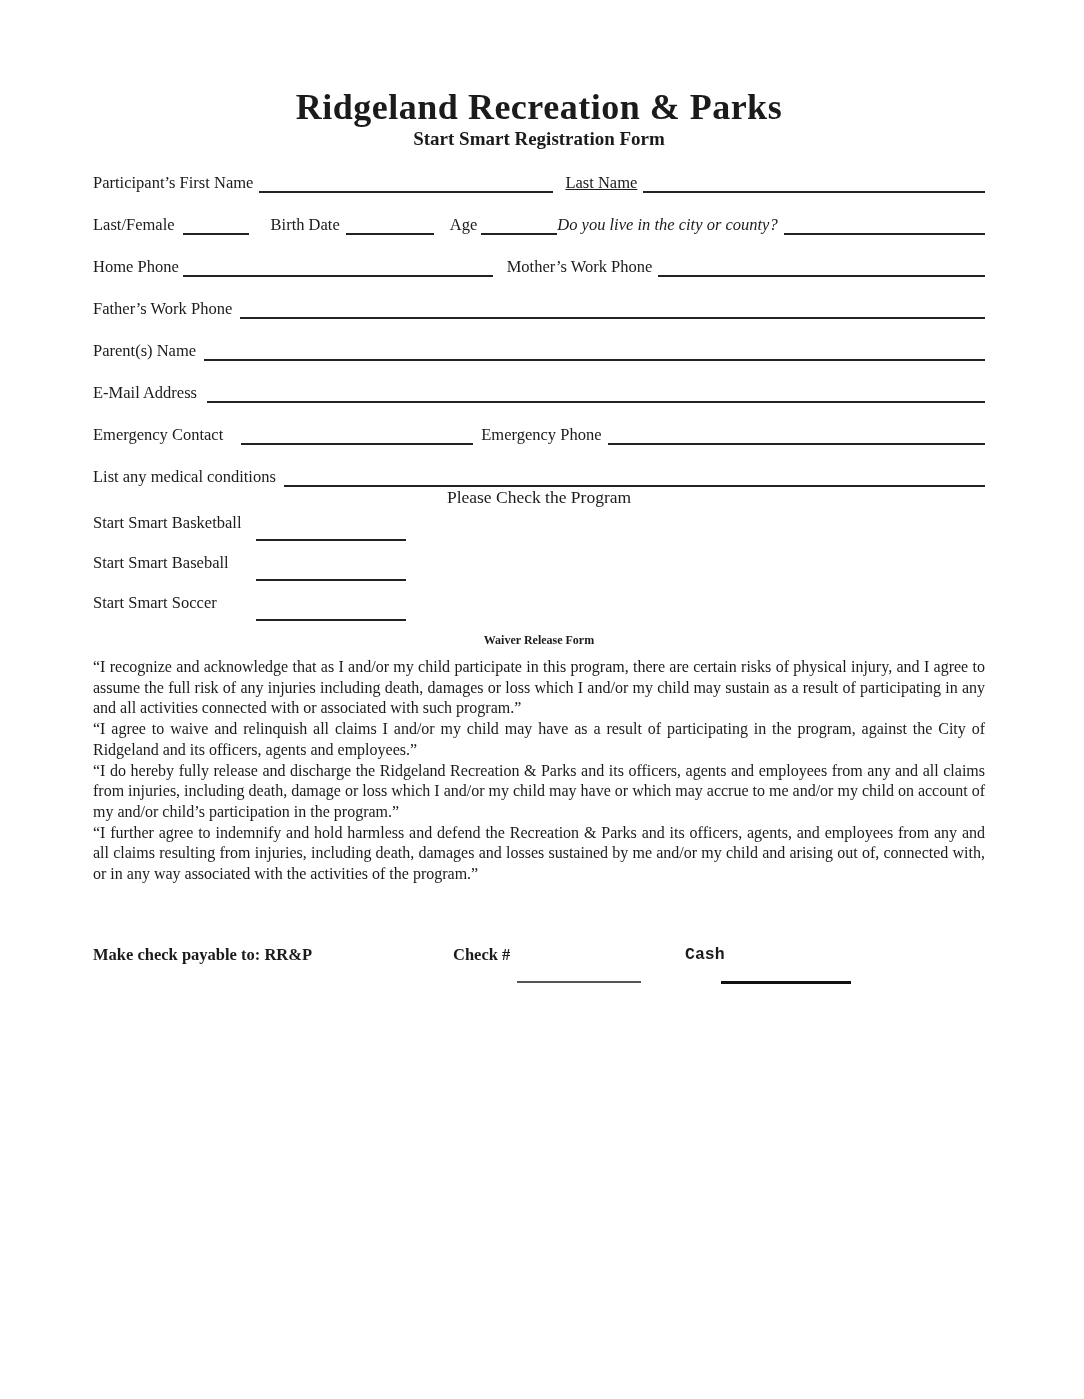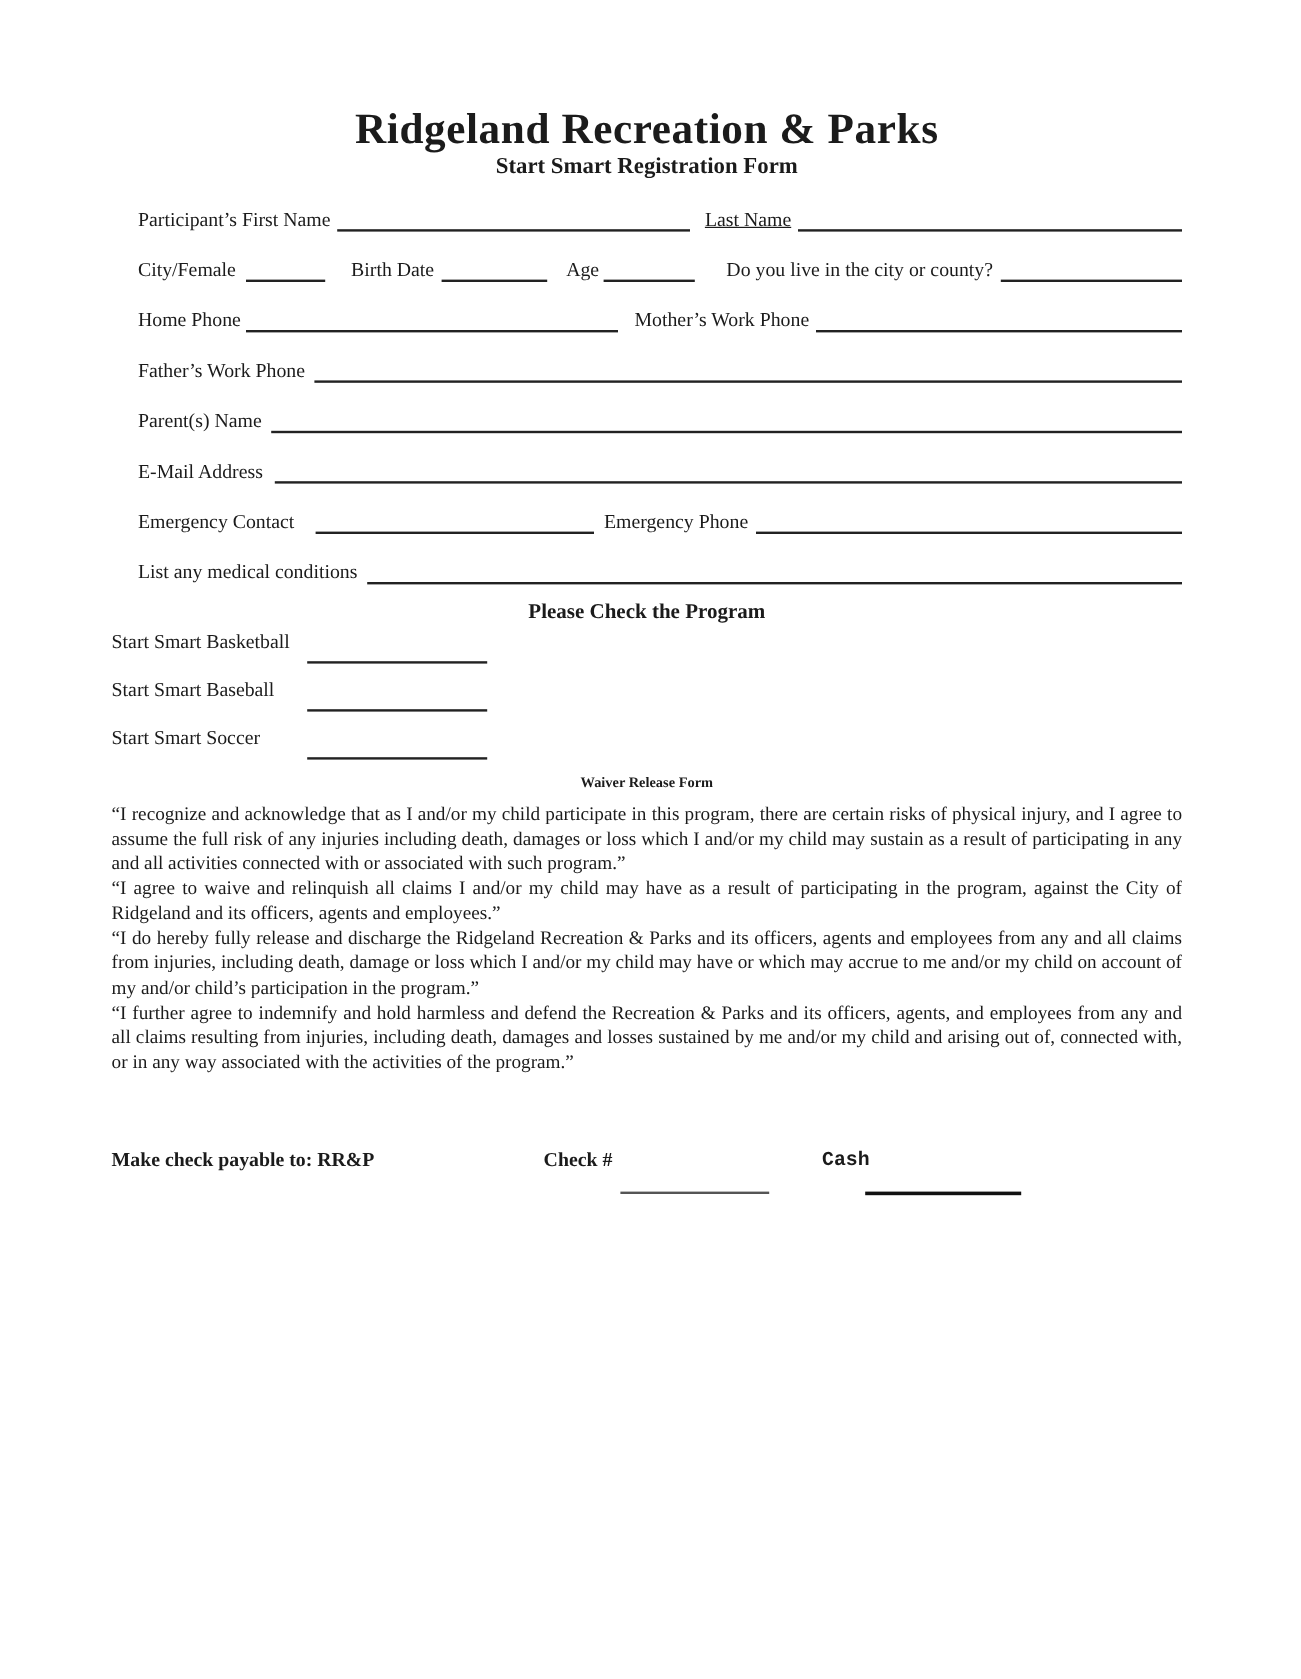--- a/index.html
+++ b/index.html
@@ -22,33 +22,33 @@
   }
   .subtitle{
     margin:3px 0 0;
     font-size:19px;line-height:24px;
     font-weight:bold;text-align:center;
   }
 
   .rows{margin-top:8px;}
   .frow{display:flex;align-items:flex-end;height:42px;font-size:16.5px;}
   .frow.first{height:34px;}
-  .fl{white-space:nowrap;margin-left:22px;}
+  .fl{white-space:nowrap;}
   .bl{border-bottom:2px solid #222;height:6px;margin-left:6px;}
   .grow{flex:1;}
   .w294{width:294px;} .w412{width:412px;} .w250{width:250px;}
   .w66{width:66px;} .w88{width:88px;} .w76{width:76px;}
   .w310{width:310px;} .w232{width:232px;}
   .ml4{margin-left:4px;} .ml8{margin-left:8px;} .ml10{margin-left:10px;}
   .ml12{margin-left:12px;text-decoration:underline;} .ml14{margin-left:14px;} .ml16{margin-left:16px;}
-  .ml18{margin-left:18px;} .ml22{margin-left:22px;} .ml26{margin-left:26px;}
+  .ml18{margin-left:18px;} .ml22{margin-left:22px;} .ml26{font-style:italic;}
 
   .pheading{
-    margin-top:12px;height:22px;
-    font-size:17.5px;font-weight:bold;text-align:center;
+    height:22px;
+    font-size:17.5px;font-weight:normal;text-align:center;
   }
   .prow{position:relative;height:40px;font-size:16.5px;}
   .prow .plabel{position:absolute;left:0;top:4px;white-space:nowrap;}
   .pline{position:absolute;left:163px;top:30px;width:150px;border-bottom:2px solid #222;}
 
   .wheading{
     margin-top:4px;height:22px;
     font-size:12px;font-weight:bold;text-align:center;
   }
   .wpara{
@@ -86,21 +86,21 @@
 
       <div class="frow first">
         <span class="fl">Participant’s First Name</span>
         <span class="bl w294"></span>
         <span class="fl ml12">Last Name</span>
         <span class="bl grow"></span>
       </div>
 
 
       <div class="frow">
-        <span class="fl">City/Female</span>
+        <span class="fl">Last/Female</span>
         <span class="bl w66 ml8"></span>
         <span class="fl ml22">Birth Date</span>
         <span class="bl w88"></span>
         <span class="fl ml16">Age</span>
         <span class="bl w76 ml4"></span>
         <span class="fl ml26">Do you live in the city or county?</span>
         <span class="bl grow"></span>
       </div>
 
       <div class="frow">

